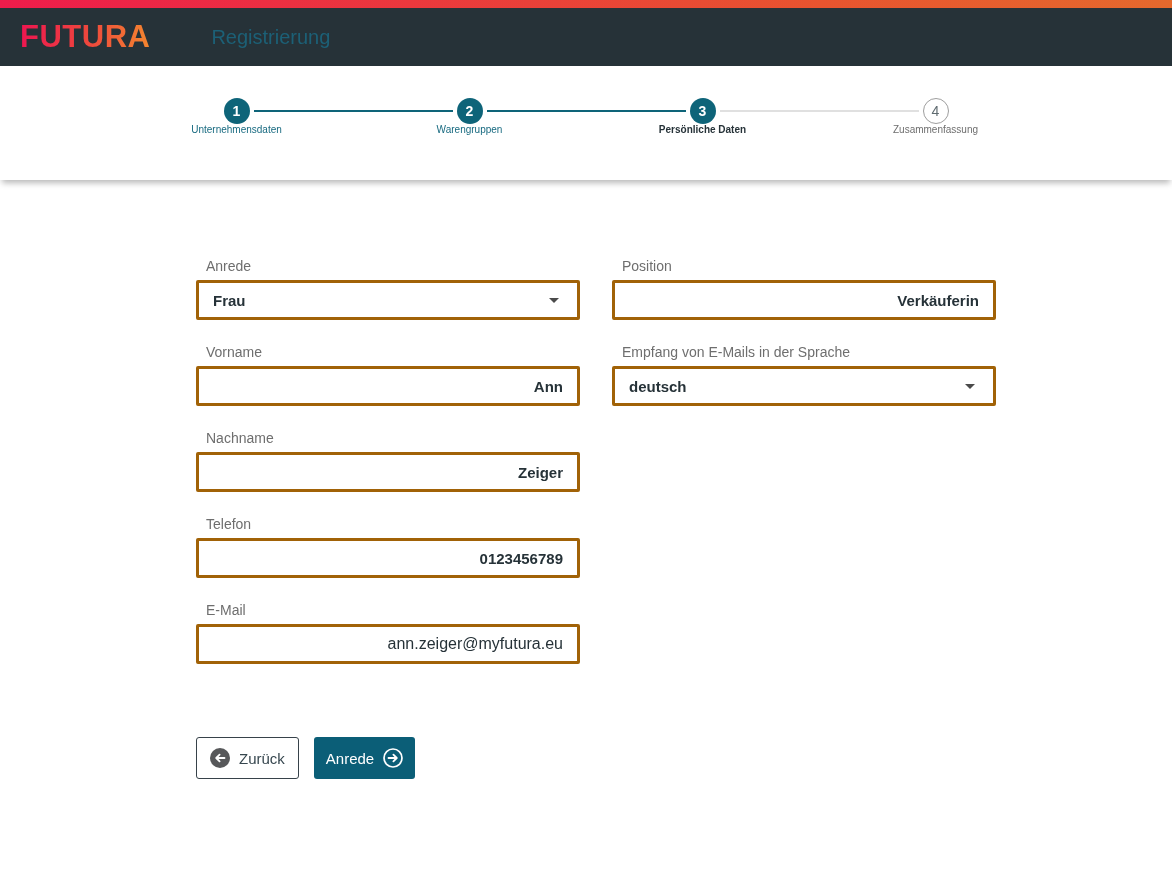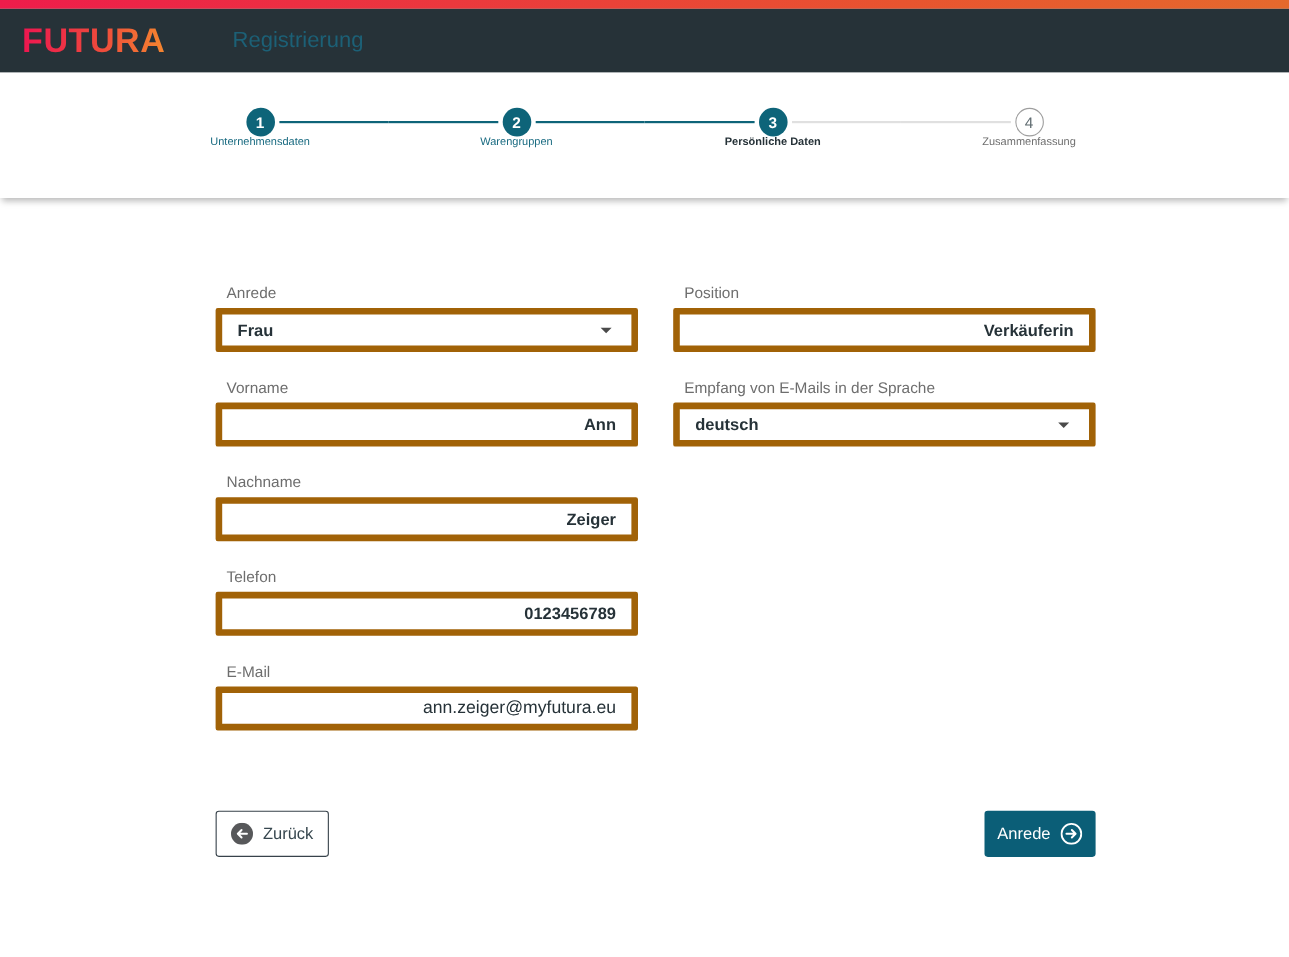--- a/index.html
+++ b/index.html
@@ -34,32 +34,32 @@
     color: #5f6b70; font-weight: 400; }
   .step-label { font-size: 10px; color: #186a80; }
   .step.active .step-label { color: #263238; font-weight: 700; }
   .step.upcoming .step-label { color: #6e6e6e; }
 
   
   .content { width: 800px; margin-left: 196px; padding-top: 78px; }
   .form-columns { display: flex; gap: 32px; }
   .form-col { width: 384px; display: flex; flex-direction: column; gap: 24px; }
   .field-label { display: block; font-size: 14px; color: #6e6e6e; margin: 0 0 6px 10px; }
-  .field-input, .field-select { width: 100%; height: 40px; border: 6px solid #a16207;
+  .field-input, .field-select { width: 100%; height: 40px; border: 3px solid #a16207;
     border-radius: 2px; background: #fff; padding: 0 14px; font-size: 15px;
     font-weight: 700; color: #263238; font-family: "Liberation Sans", sans-serif; }
   .field-input { outline: none; text-align: right; }
   .field-input.regular { font-weight: 400; font-size: 16px; }
   .field-select { display: flex; align-items: center; justify-content: space-between;
     cursor: pointer; }
   .select-arrow { width: 0; height: 0; border-left: 5px solid transparent;
     border-right: 5px solid transparent; border-top: 5px solid #4a4a4a; margin-right: 4px; }
 
   
-  .actions { display: flex; justify-content: space-between; gap: 15px; margin-top: 73px; }
+  .actions { display: flex; justify-content: flex-start; gap: 15px; margin-top: 73px; }
   button { font-family: "Liberation Sans", sans-serif; cursor: pointer; }
   .btn-back { height: 42px; background: #ffffff; border: 1px solid #37424a;
     border-radius: 3px; display: flex; align-items: center; gap: 9px; padding: 0 13px;
     font-size: 15px; color: #37474f; }
   .btn-next { height: 42px; background: #0b5e77; border: none; border-radius: 3px;
     display: flex; align-items: center; gap: 9px; padding: 0 12px; font-size: 15px;
     color: #ffffff; font-weight: 500; }
   .icon-wrap { display: flex; align-items: center; }
 </style>
 </head>

